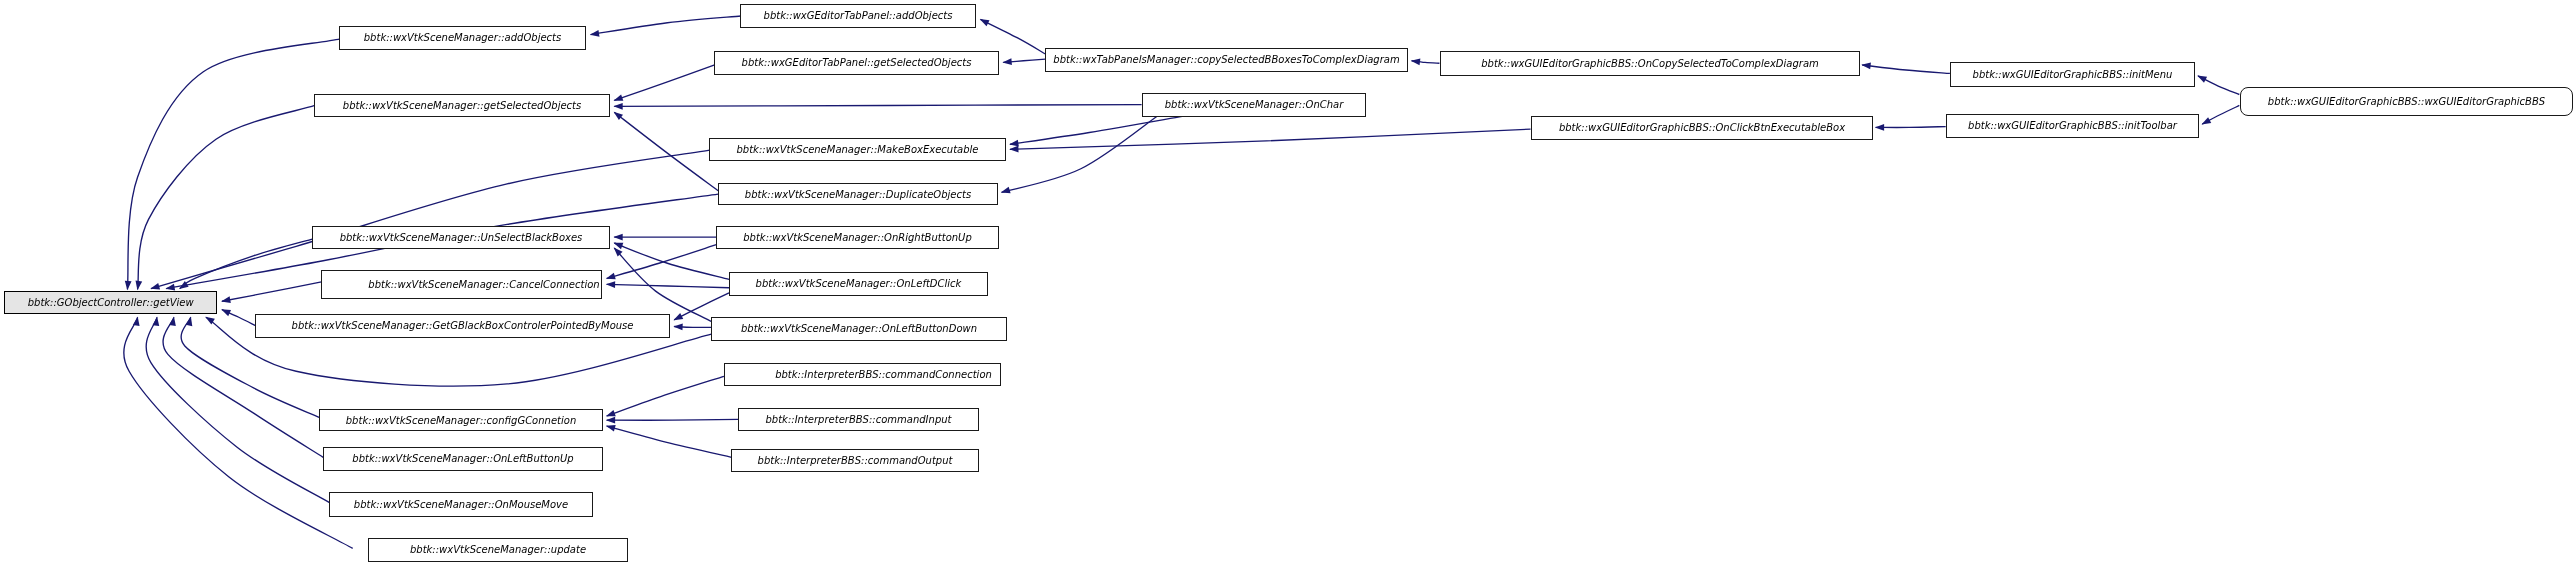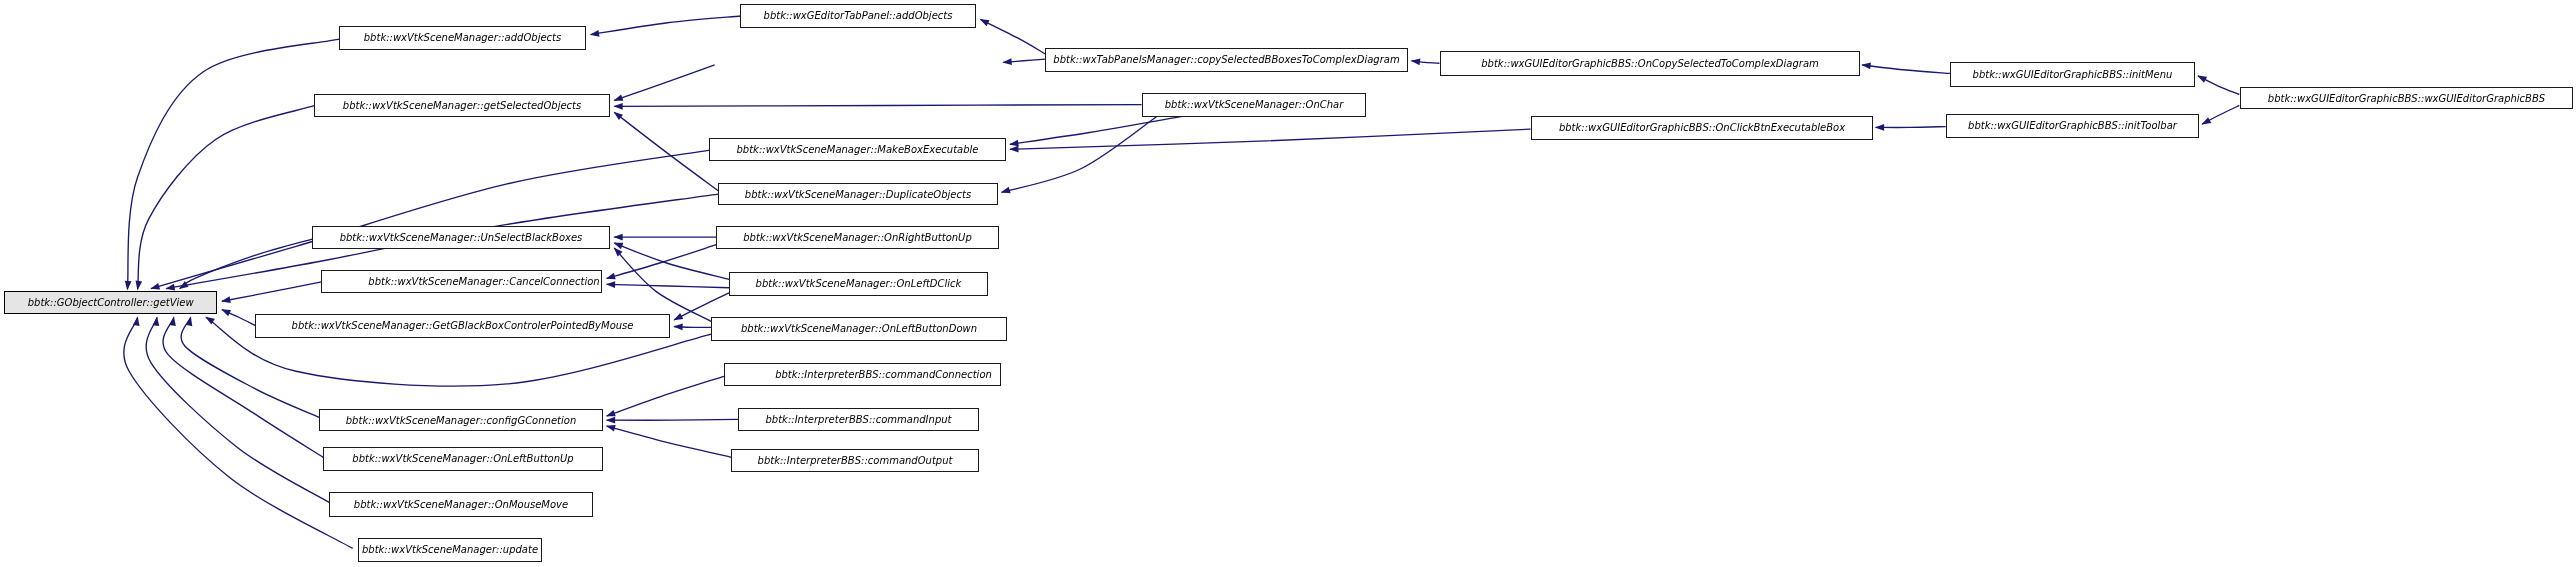--- a/index.html
+++ b/index.html
@@ -87,30 +87,33 @@
     </svg>
 <div class="node focus" style="left: 4.2px; top: 291px; width: 213px; height: 23px;">
       <span>bbtk::GObjectController::getView</span>
     </div>
     <div class="node" style="left: 339px; top: 26px; width: 247px; height: 23.6px;">
       <span>bbtk::wxVtkSceneManager::addObjects</span>
     </div>
     <div class="node" style="left: 740px; top: 4.2px; width: 236px; height: 23.6px;">
       <span>bbtk::wxGEditorTabPanel::addObjects</span>
     </div>
+    <div class="node" style="left: 714px; top: 51px; width: 285px; height: 23.6px;">
+      <span>bbtk::wxGEditorTabPanel::getSelectedObjects</span>
+    </div>
     <div class="node" style="left: 1045px; top: 48px; width: 363px; height: 23.6px;">
       <span>bbtk::wxTabPanelsManager::copySelectedBBoxesToComplexDiagram</span>
     </div>
     <div class="node" style="left: 1440px; top: 51px; width: 420px; height: 24.5px;">
       <span>bbtk::wxGUIEditorGraphicBBS::OnCopySelectedToComplexDiagram</span>
     </div>
     <div class="node" style="left: 1950px; top: 62px; width: 245px; height: 24.5px;">
       <span>bbtk::wxGUIEditorGraphicBBS::initMenu</span>
     </div>
-    <div class="node" style="left: 2240px; top: 87px; width: 333px; height: 22px;">
+    <div class="node" style="left: 2240px; top: 87px; width: 333px; height: 29px; border-radius: 8px;">
       <span>bbtk::wxGUIEditorGraphicBBS::wxGUIEditorGraphicBBS</span>
     </div>
     <div class="node" style="left: 314px; top: 94px; width: 296px; height: 23px;">
       <span>bbtk::wxVtkSceneManager::getSelectedObjects</span>
     </div>
     <div class="node" style="left: 1142px; top: 93px; width: 224px; height: 23.6px;">
       <span>bbtk::wxVtkSceneManager::OnChar</span>
     </div>
     <div class="node" style="left: 1531px; top: 116px; width: 342px; height: 23.6px;">
       <span>bbtk::wxGUIEditorGraphicBBS::OnClickBtnExecutableBox</span>
@@ -123,21 +126,21 @@
     </div>
     <div class="node" style="left: 718px; top: 183px; width: 280px; height: 22px;">
       <span>bbtk::wxVtkSceneManager::DuplicateObjects</span>
     </div>
     <div class="node" style="left: 312px; top: 226px; width: 298px; height: 23px;">
       <span>bbtk::wxVtkSceneManager::UnSelectBlackBoxes</span>
     </div>
     <div class="node" style="left: 716px; top: 226px; width: 283px; height: 23px;">
       <span>bbtk::wxVtkSceneManager::OnRightButtonUp</span>
     </div>
-    <div class="node" style="left: 321px; top: 270px; width: 281px; height: 23px; padding-left: 45px;">
+    <div class="node" style="left: 321px; top: 270px; width: 281px; height: 29px; padding-left: 45px;">
       <span>bbtk::wxVtkSceneManager::CancelConnection</span>
     </div>
     <div class="node" style="left: 729px; top: 272px; width: 259px; height: 23.6px;">
       <span>bbtk::wxVtkSceneManager::OnLeftDClick</span>
     </div>
     <div class="node" style="left: 255px; top: 314px; width: 415px; height: 23.6px;">
       <span>bbtk::wxVtkSceneManager::GetGBlackBoxControlerPointedByMouse</span>
     </div>
     <div class="node" style="left: 711px; top: 317px; width: 296px; height: 23.6px;">
       <span>bbtk::wxVtkSceneManager::OnLeftButtonDown</span>
@@ -153,17 +156,17 @@
     </div>
     <div class="node" style="left: 323px; top: 447px; width: 280px; height: 23.6px;">
       <span>bbtk::wxVtkSceneManager::OnLeftButtonUp</span>
     </div>
     <div class="node" style="left: 731px; top: 449px; width: 248px; height: 23px;">
       <span>bbtk::InterpreterBBS::commandOutput</span>
     </div>
     <div class="node" style="left: 329px; top: 492px; width: 264px; height: 24.5px;">
       <span>bbtk::wxVtkSceneManager::OnMouseMove</span>
     </div>
-    <div class="node" style="left: 358px; top: 538px; width: 184px; height: 23.6px;">
+    <div class="node" style="left: 368px; top: 538px; width: 260px; height: 23.6px;">
       <span>bbtk::wxVtkSceneManager::update</span>
     </div>
   </div>
 
 
 </body></html>

